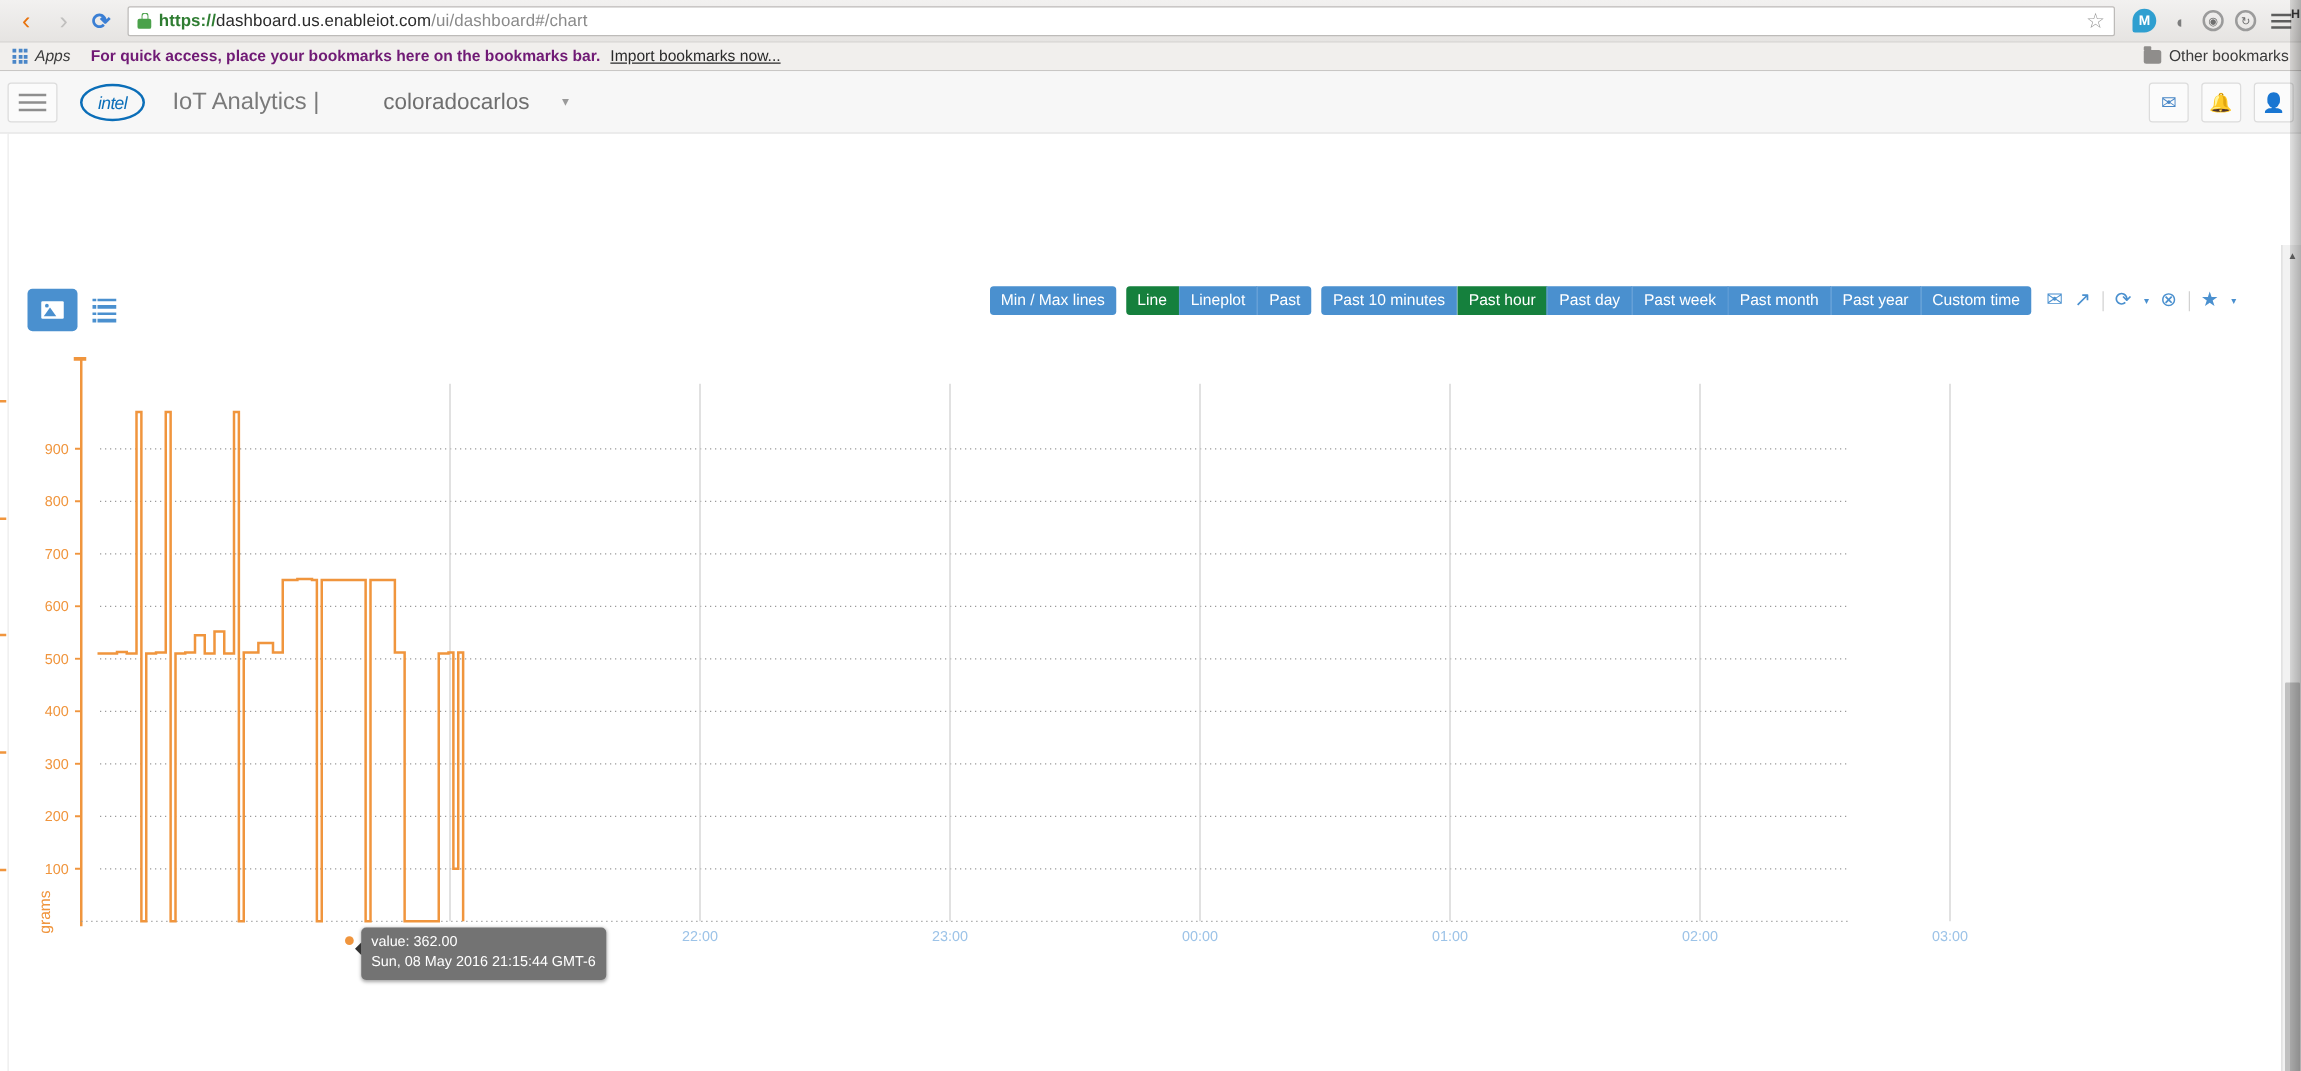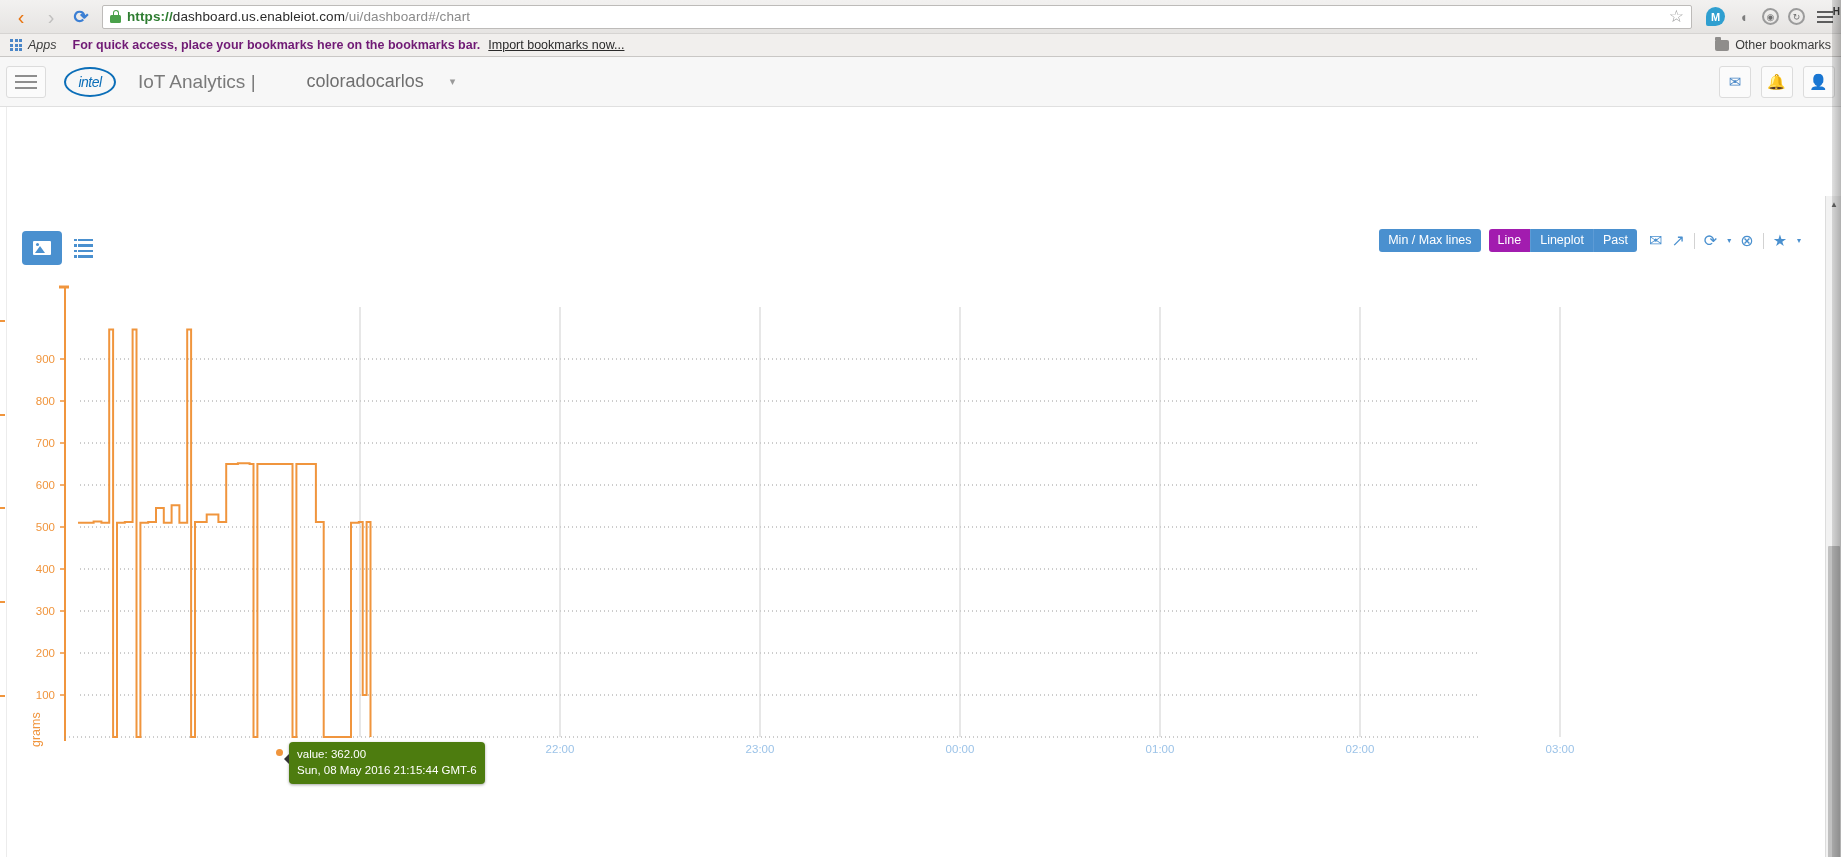--- a/index.html
+++ b/index.html
@@ -261,40 +261,40 @@
     position: relative;
   }
   #view-list-btn i:before {
     content:''; position:absolute; left:-4px; top:0;
     width:2.5px; height:2.5px; background:#4a90cf;
   }
 
   
   #chart-toolbar {
     position: absolute;
-    right: 40px; top: 122px;
+    right: 52px; top: 122px;
     display: flex; align-items: center;
     font-size: 12.5px;
   }
   .btn-group { display: flex; margin-left: 8px; }
   .tbtn {
     background: #4a90cf;
     color: #ffffff;
     padding: 4px 9px 5px;
     border: none;
     font-size: 12.5px;
     font-family: "Liberation Sans", sans-serif;
     cursor: pointer;
     white-space: nowrap;
     border-right: 1px solid #5d9bd5;
   }
   .btn-group .tbtn:first-child { border-radius: 3px 0 0 3px; }
   .btn-group .tbtn:last-child  { border-radius: 0 3px 3px 0; border-right: none; }
   .btn-group.single .tbtn { border-radius: 3px; border-right: none; }
-  .tbtn.active { background: #a21caf; }
+  .tbtn.active { background: #15803d; }
 
   #tool-icons {
     display: flex; align-items: center; gap: 9px;
     margin-left: 12px;
     color: #4a90cf;
   }
   .ticon { font-size: 16px; cursor: pointer; line-height: 1; }
   .tsep { width: 1px; height: 16px; background: #d2d2d2; }
   .caret { font-size: 8px; margin-left: 1px; }
 
@@ -311,21 +311,21 @@
     transform-origin: left top;
     color: #f0953d;
     font-size: 12.5px;
   }
   #plot-svg { position: absolute; left: 0; top: 0; }
 
   
   #tooltip {
     position: absolute;
     left: 289px; top: 465px;
-    background: #4d7c0f;
+    background: #737373;
     color: #ffffff;
     border-radius: 4px;
     padding: 5px 8px 6px;
     font-size: 11.5px;
     line-height: 1.35;
     white-space: nowrap;
     box-shadow: 0 1px 3px rgba(0,0,0,0.35);
   }
   #tooltip:before {
     content: '';
@@ -470,20 +470,29 @@
     <div class="btn-group single">
       <button class="tbtn">Min / Max lines</button>
     </div>
 
     <div class="btn-group" id="type-group">
         <button class="tbtn active">Line</button>
         <button class="tbtn">Lineplot</button>
         <button class="tbtn">Past</button>
       </div>
 
+    <div class="btn-group" id="range-group">
+        <button class="tbtn">Past 10 minutes</button>
+        <button class="tbtn active">Past hour</button>
+        <button class="tbtn">Past day</button>
+        <button class="tbtn">Past week</button>
+        <button class="tbtn">Past month</button>
+        <button class="tbtn">Past year</button>
+        <button class="tbtn">Custom time</button>
+      </div>
 
     <div id="tool-icons">
       <span class="ticon">✉</span>
       <span class="ticon">↗</span>
       <span class="tsep"></span>
       <span class="ticon">⟳</span>
       <span class="caret">▾</span>
       <span class="ticon">⊗</span>
       <span class="tsep"></span>
       <span class="ticon">★</span>

